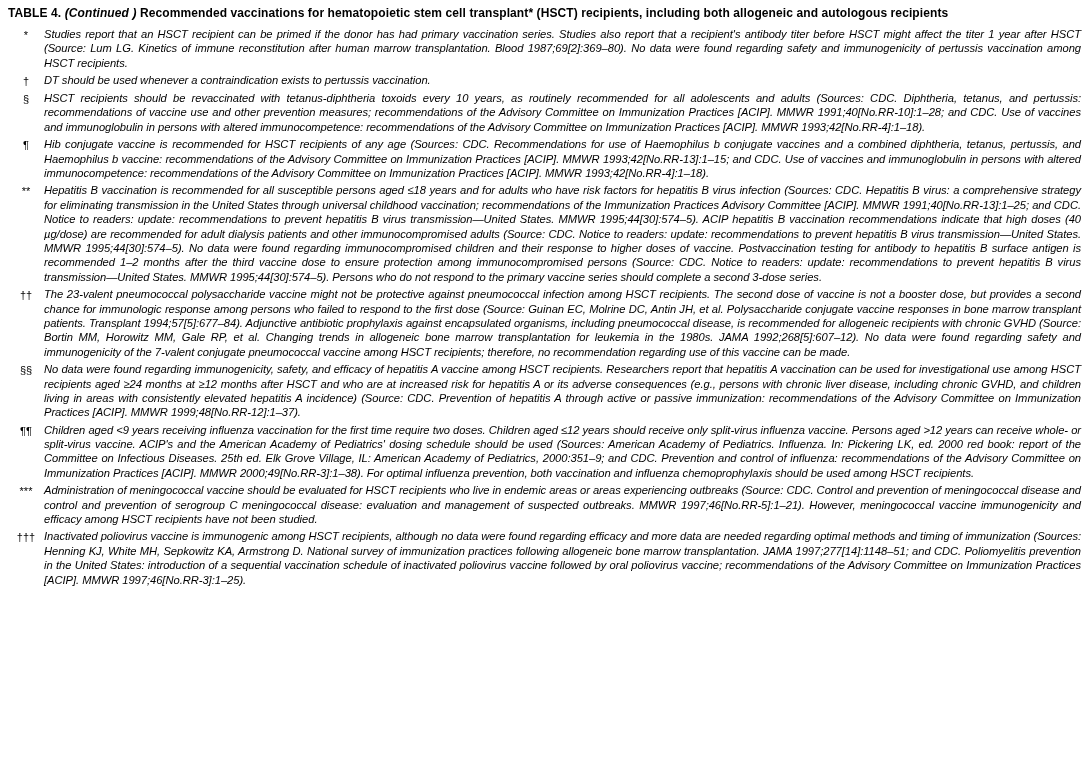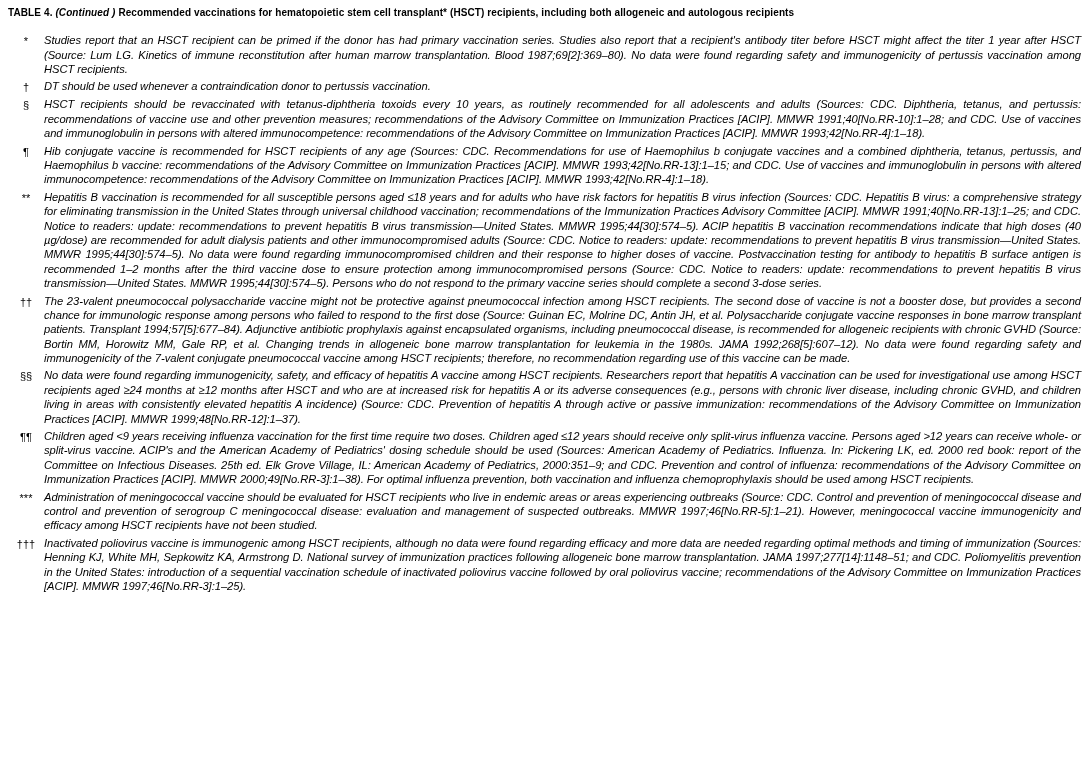--- a/index.html
+++ b/index.html
@@ -15,26 +15,26 @@
     overflow: hidden;
   }
   .page {
     position: relative;
     width: 1089px;
     height: 761px;
     padding: 0;
     box-sizing: border-box;
   }
   .table-title {
-    font-size: 10px;
+    font-size: 12px;
     font-weight: bold;
     line-height: 1.32;
     text-align: justify;
     text-justify: inter-word;
-    margin: 6px 10px 14px 8px;
+    margin: 6px 10px 5px 8px;
     letter-spacing: 0.1px;
   }
   .table-title .continued {
     font-style: italic;
     font-weight: bold;
   }
   .footnotes {
     margin: 4px 8px 0 8px;
   }
   .fn-row {
@@ -73,21 +73,21 @@
 
   <div class="footnotes">
 
     <div class="fn-row">
       <div class="fn-mark">*</div>
       <div class="fn-text">Studies report that an HSCT recipient can be primed if the donor has had primary vaccination series. Studies also report that a recipient's antibody titer before HSCT might affect the titer 1 year after HSCT (Source: Lum LG. Kinetics of immune reconstitution after human marrow transplantation. Blood 1987;69[2]:369–80). No data were found regarding safety and immunogenicity of pertussis vaccination among HSCT recipients.</div>
     </div>
 
     <div class="fn-row">
       <div class="fn-mark">†</div>
-      <div class="fn-text">DT should be used whenever a contraindication donor to pertussis vaccination.</div>
+      <div class="fn-text">DT should be used whenever a contraindication exists to pertussis vaccination.</div>
     </div>
 
     <div class="fn-row">
       <div class="fn-mark">§</div>
       <div class="fn-text">HSCT recipients should be revaccinated with tetanus-diphtheria toxoids every 10 years, as routinely recommended for all adolescents and adults (Sources: CDC. Diphtheria, tetanus, and pertussis: recommendations of vaccine use and other prevention measures; recommendations of the Advisory Committee on Immunization Practices [ACIP]. MMWR 1991;40[No.RR-10]:1–28; and CDC. Use of vaccines and immunoglobulin in persons with altered immunocompetence: recommendations of the Advisory Committee on Immunization Practices [ACIP]. MMWR 1993;42[No.RR-4]:1–18).</div>
     </div>
 
     <div class="fn-row">
       <div class="fn-mark">¶</div>
       <div class="fn-text">Hib conjugate vaccine is recommended for HSCT recipients of any age (Sources: CDC. Recommendations for use of Haemophilus b conjugate vaccines and a combined diphtheria, tetanus, pertussis, and Haemophilus b vaccine: recommendations of the Advisory Committee on Immunization Practices [ACIP]. MMWR 1993;42[No.RR-13]:1–15; and CDC. Use of vaccines and immunoglobulin in persons with altered immunocompetence: recommendations of the Advisory Committee on Immunization Practices [ACIP]. MMWR 1993;42[No.RR-4]:1–18).</div>

